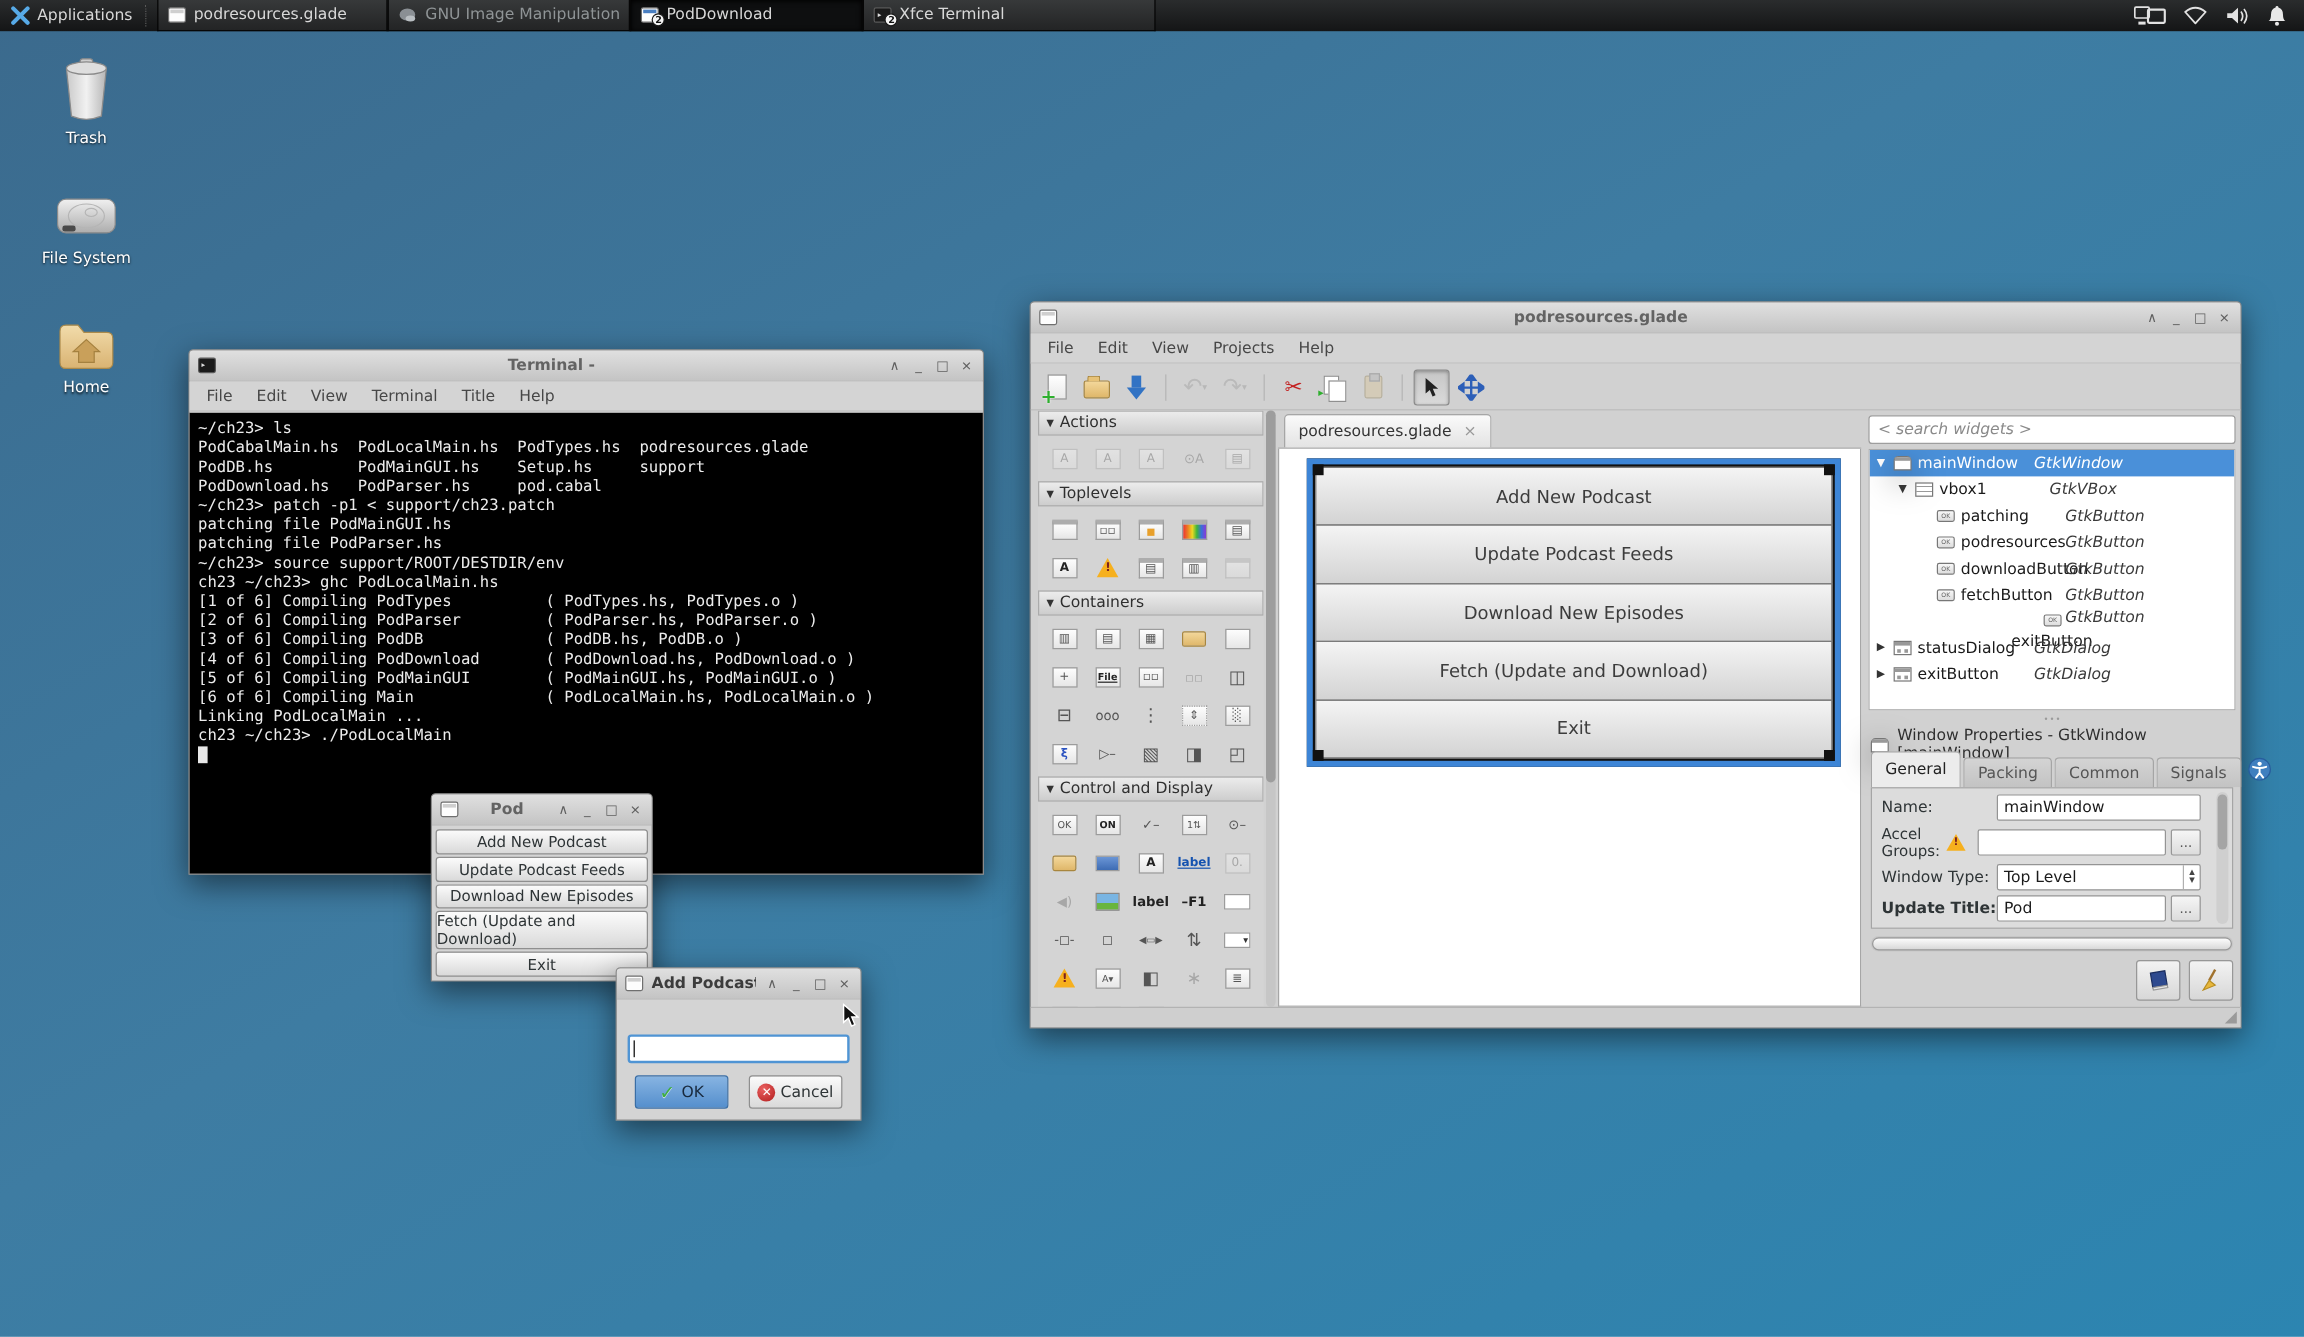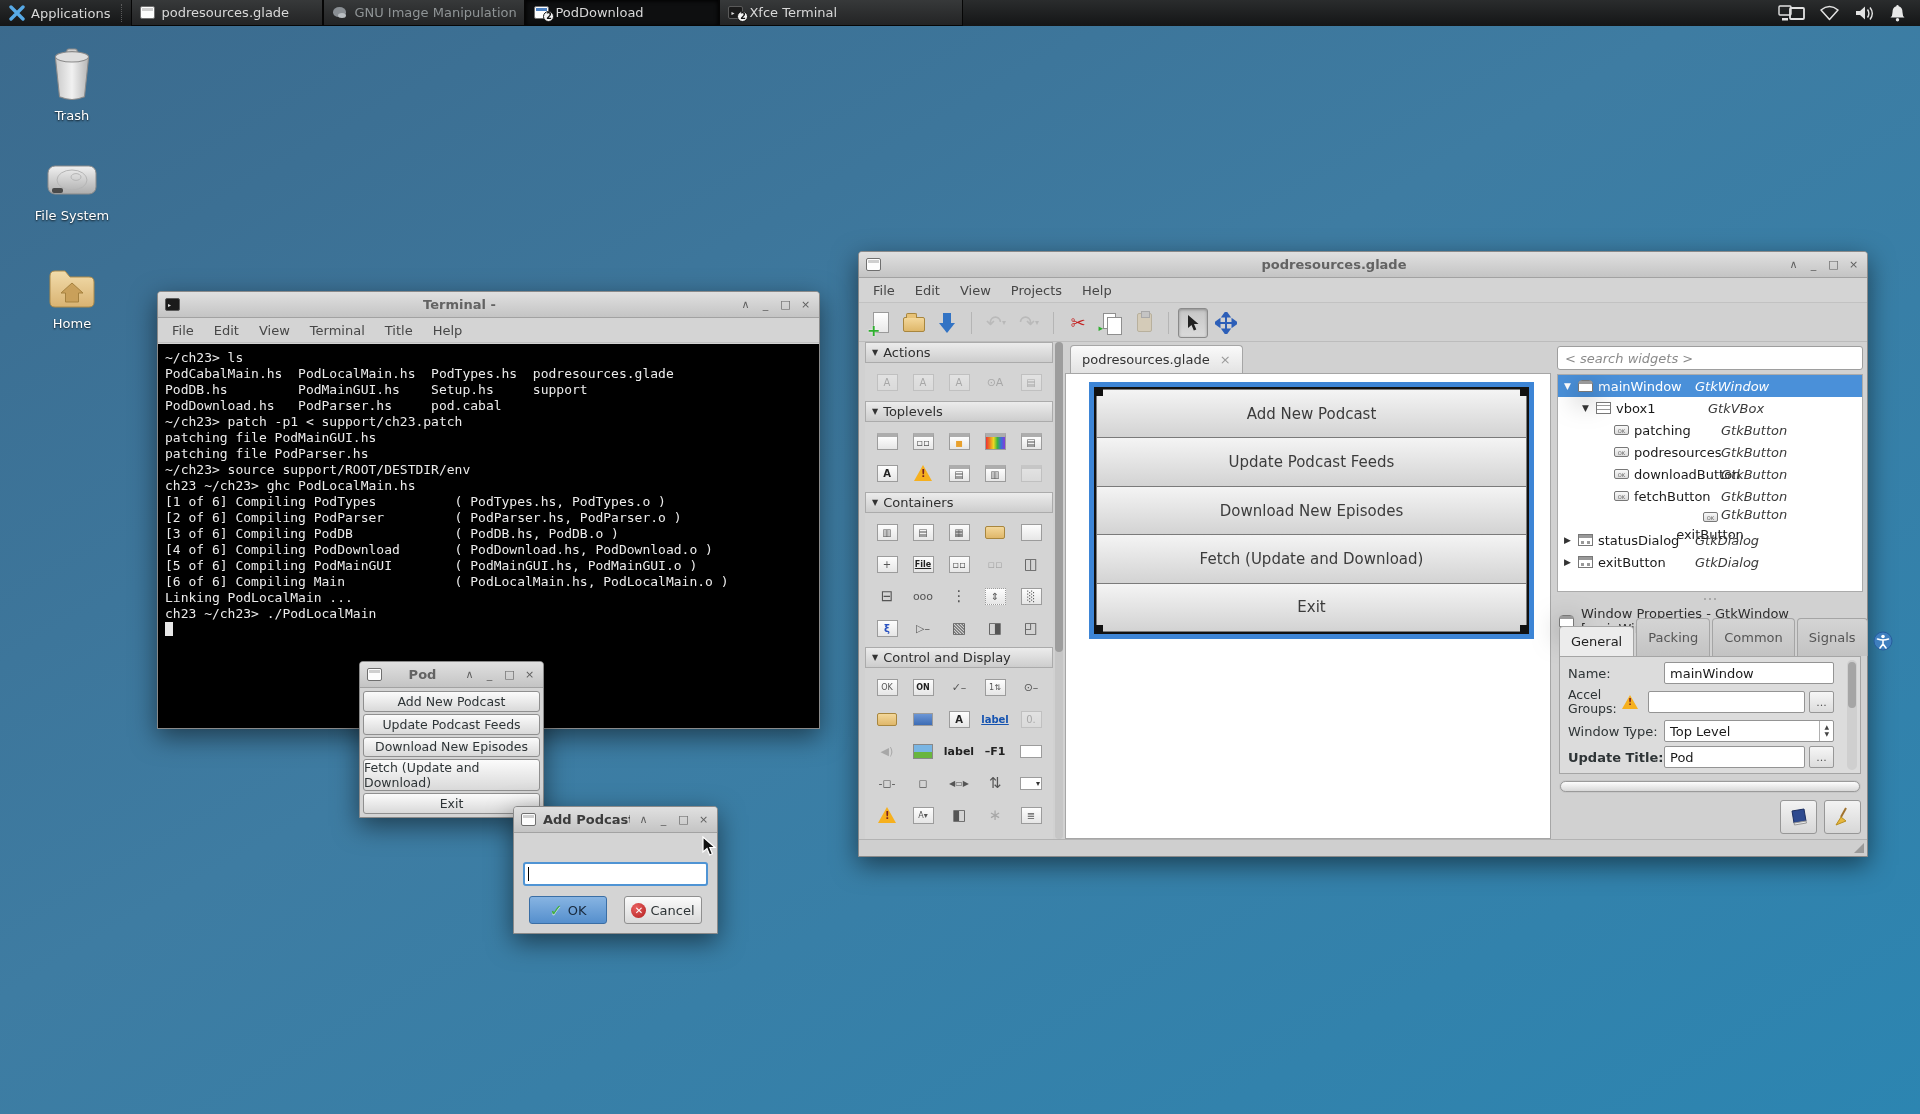--- a/index.html
+++ b/index.html
@@ -169,21 +169,21 @@
   .ti.vbox { background:linear-gradient(#fff 0,#fff 2px,#999 2px,#999 3px,#fff 3px,#fff 6px,#999 6px,#999 7px,#fff 7px); }
   .ti.button { height:10px; border-radius:2px; background:linear-gradient(#f8f8f8,#ddd); }
   .ti.button::after { content:"OK"; position:absolute; left:0; right:0; top:0; bottom:0; font-size:6px; color:#666;
                       display:flex; align-items:center; justify-content:center; transform:scale(.85); }
   .ti.dialog::before { content:""; position:absolute; top:0; left:0; right:0; height:3px; background:#999; }
   .ti.dialog::after { content:""; position:absolute; bottom:1px; left:2px; width:3px; height:3px; background:#999; box-shadow:6px 0 0 #999; }
   .vsplit { position:absolute; top:253px; left:0; right:0; height:8px; display:flex; justify-content:center; align-items:center; gap:3px; }
   .vsplit i { width:2px; height:2px; background:#9a9a9a; border-radius:50%; }
   .phead { position:absolute; top:264px; left:2px; display:flex; align-items:center; gap:7px; font-size:13px; color:#2f2f2f; }
   .ptabs { position:absolute; top:284px; left:2px; right:2px; height:30px; display:flex; align-items:flex-end; gap:2px; }
-  .ptab { height:38px; padding:0 11px; display:flex; align-items:center; background:linear-gradient(#d4d4d4,#c3c3c3);
+  .ptab { height:25px; padding:0 11px; display:flex; align-items:center; background:linear-gradient(#d4d4d4,#c3c3c3);
           border:1px solid #a5a5a5; border-bottom:none; border-radius:4px 4px 0 0; font-size:13px; color:#555; }
   .ptab.act { height:30px; background:#ececec; color:#222; }
   .a11y-tab { align-self:center; margin-left:3px; display:flex; }
   .pform { position:absolute; top:314px; left:2px; right:2px; height:118px; background:#dcdcdc;
            border:1px solid #a5a5a5; padding:5px 26px 5px 8px; display:flex; flex-direction:column; justify-content:space-between; }
   .prow { display:flex; align-items:center; }
   .plab { width:96px; flex:none; font-size:13px; color:#2e3436; }
   .plab.small { font-size:12.5px; line-height:14px; width:52px; }
   .plab.b { font-weight:bold; }
   .pin { height:22px; background:#fff; border:1px solid #949494; border-radius:2px; font-size:13px; color:#1a1a1a;

